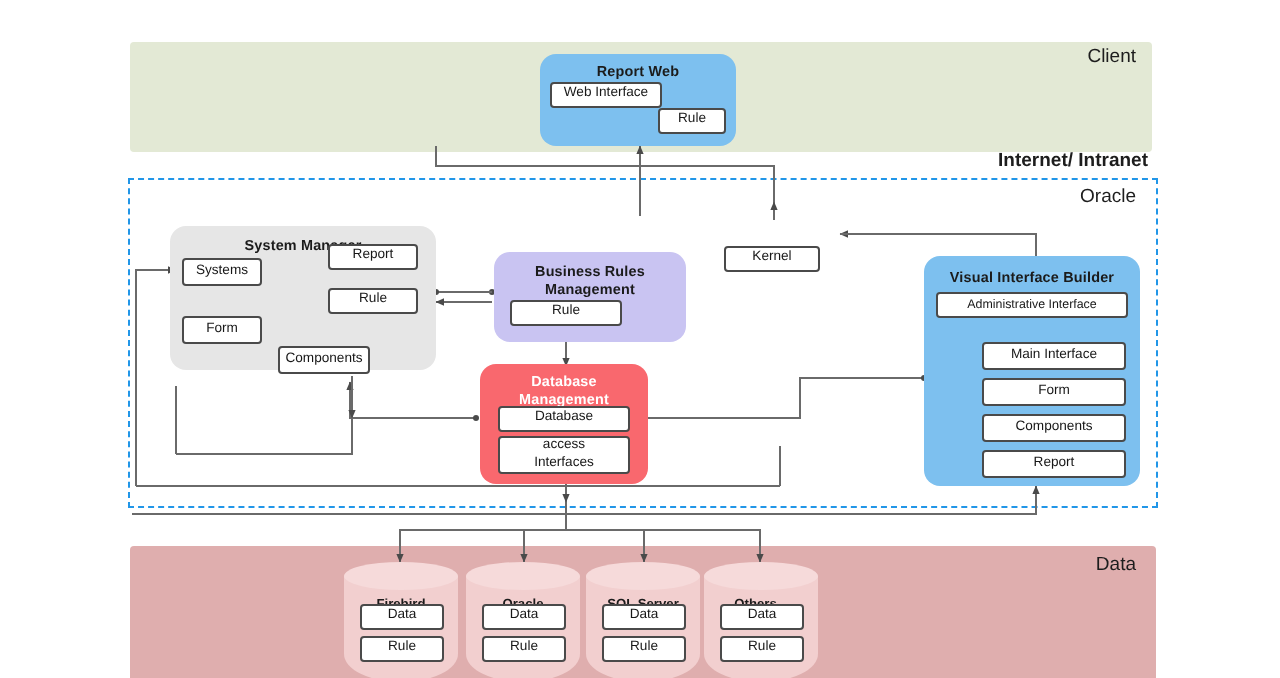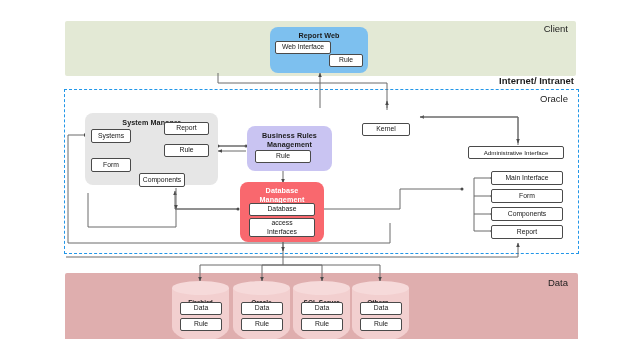--- a/index.html
+++ b/index.html
@@ -115,40 +115,43 @@
 
   <div class="grp" style="left:85px;top:100px;width:133px;height:72px;background:#e6e6e6;">
     <div class="grp-title" style="top:5px;">System Manager</div>
   </div>
   <div class="node" style="left:91px;top:116px;width:40px;height:14px;">Systems</div>
   <div class="node" style="left:164px;top:109px;width:45px;height:13px;">Report</div>
   <div class="node" style="left:164px;top:131px;width:45px;height:13px;">Rule</div>
   <div class="node" style="left:91px;top:145px;width:40px;height:14px;">Form</div>
   <div class="node" style="left:139px;top:160px;width:46px;height:14px;">Components</div>
 
-  <div class="grp" style="left:247px;top:113px;width:85px;height:45px;background:#c9c4f2;">
+  <div class="grp" style="left:247px;top:113px;width:96px;height:45px;background:#c9c4f2;">
     <div class="grp-title" style="top:5px;">
       <span>Business Rules</span><br>
       <span>Management</span>
     </div>
   </div>
   <div class="node" style="left:255px;top:137px;width:56px;height:13px;">Rule</div>
 
   <div class="grp" style="left:240px;top:169px;width:84px;height:60px;background:#f9686e;">
     <div class="grp-title" style="top:4px;color:#ffffff;">
       <span>Database</span><br>
       <span>Management</span>
     </div>
   </div>
   <div class="node" style="left:249px;top:190px;width:66px;height:13px;">Database</div>
   <div class="node" style="left:249px;top:205px;width:66px;height:19px;flex-direction:column;">
     <span>access</span>
     <span>Interfaces</span>
   </div>
 
+  <div class="grp" style="left:462px;top:115px;width:108px;height:115px;background:#7dc0ef;">
+    <div class="grp-title" style="top:6px;">Visual Interface Builder</div>
+  </div>
   <div class="node" style="left:468px;top:133px;width:96px;height:13px;font-size:6.2px;">Administrative Interface</div>
   <div class="node" style="left:491px;top:158px;width:72px;height:14px;">Main Interface</div>
   <div class="node" style="left:491px;top:176px;width:72px;height:14px;">Form</div>
   <div class="node" style="left:491px;top:194px;width:72px;height:14px;">Components</div>
   <div class="node" style="left:491px;top:212px;width:72px;height:14px;">Report</div>
 
   <div class="cyl" style="left:172px;top:268px;width:57px;height:60px;">
     <div class="cyl-body"></div>
     <div class="cyl-top"></div>
     <div class="cyl-name">Firebird</div>

